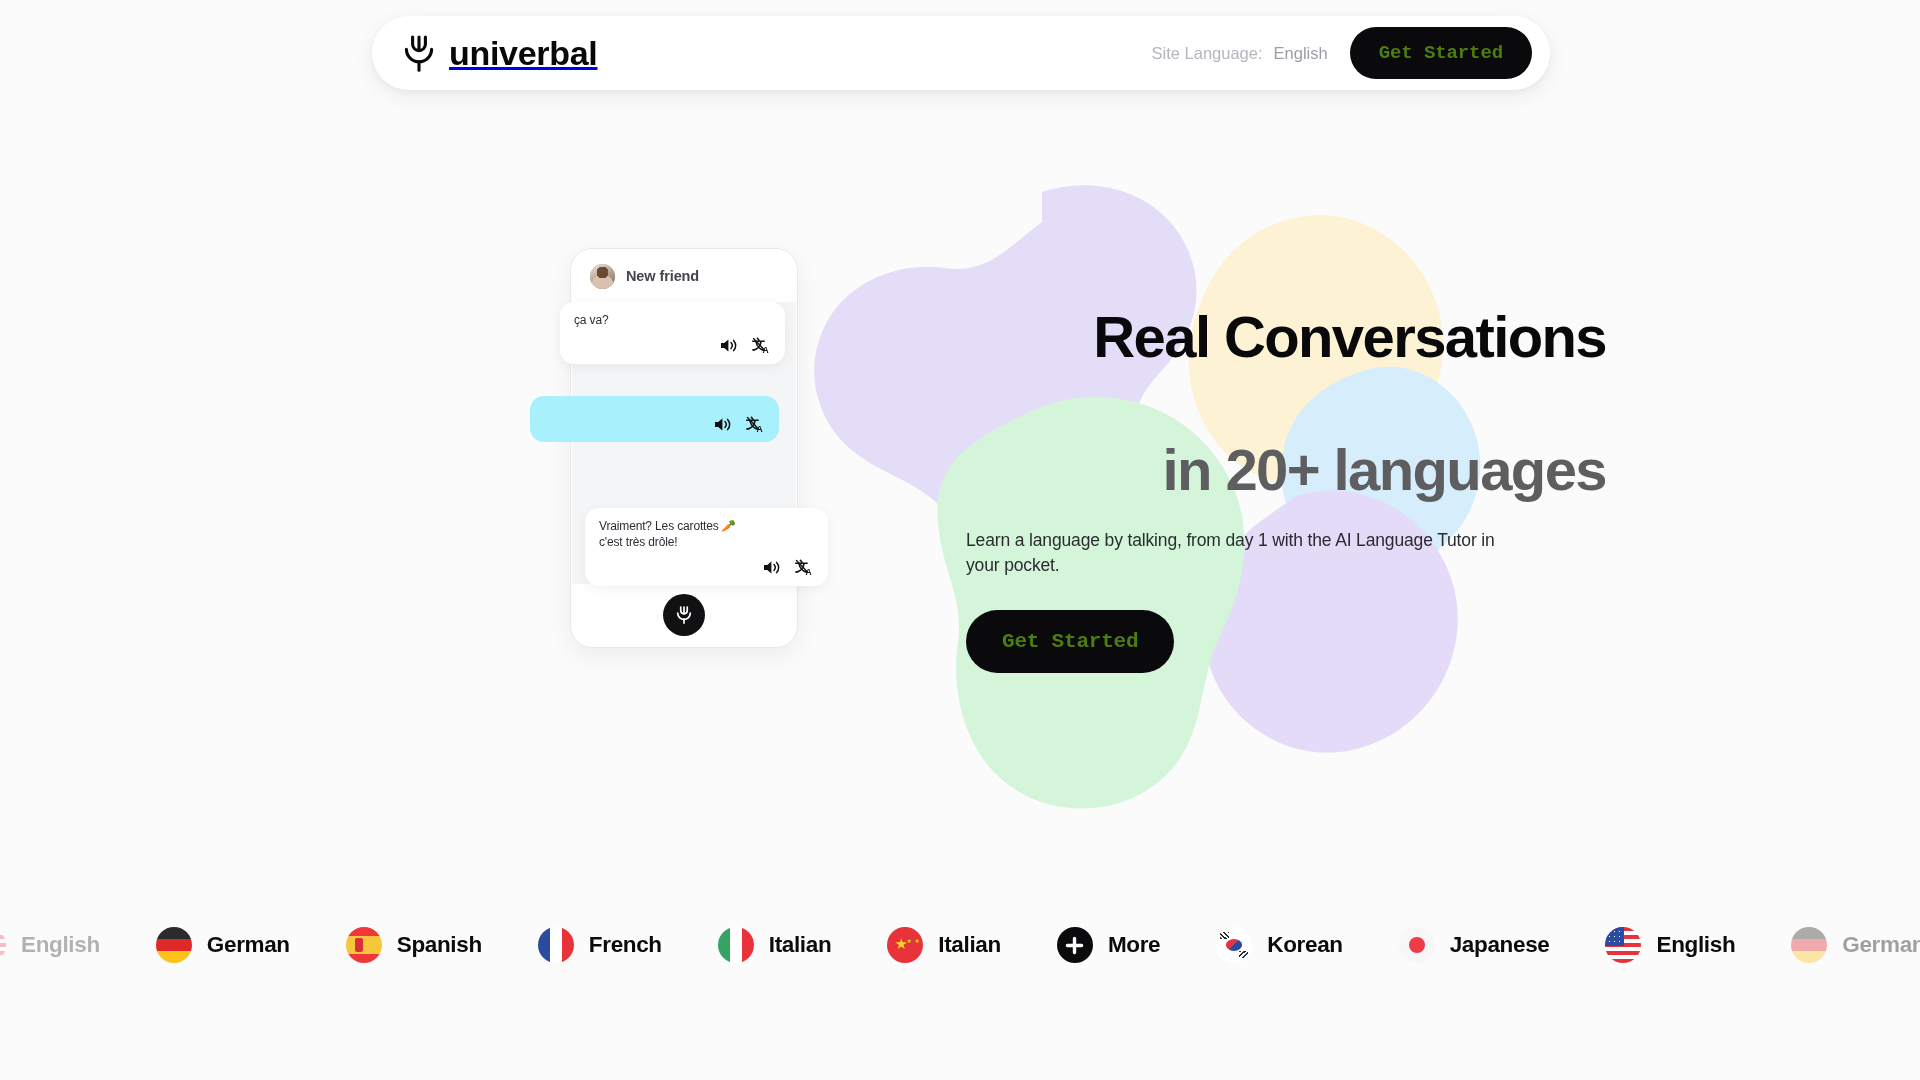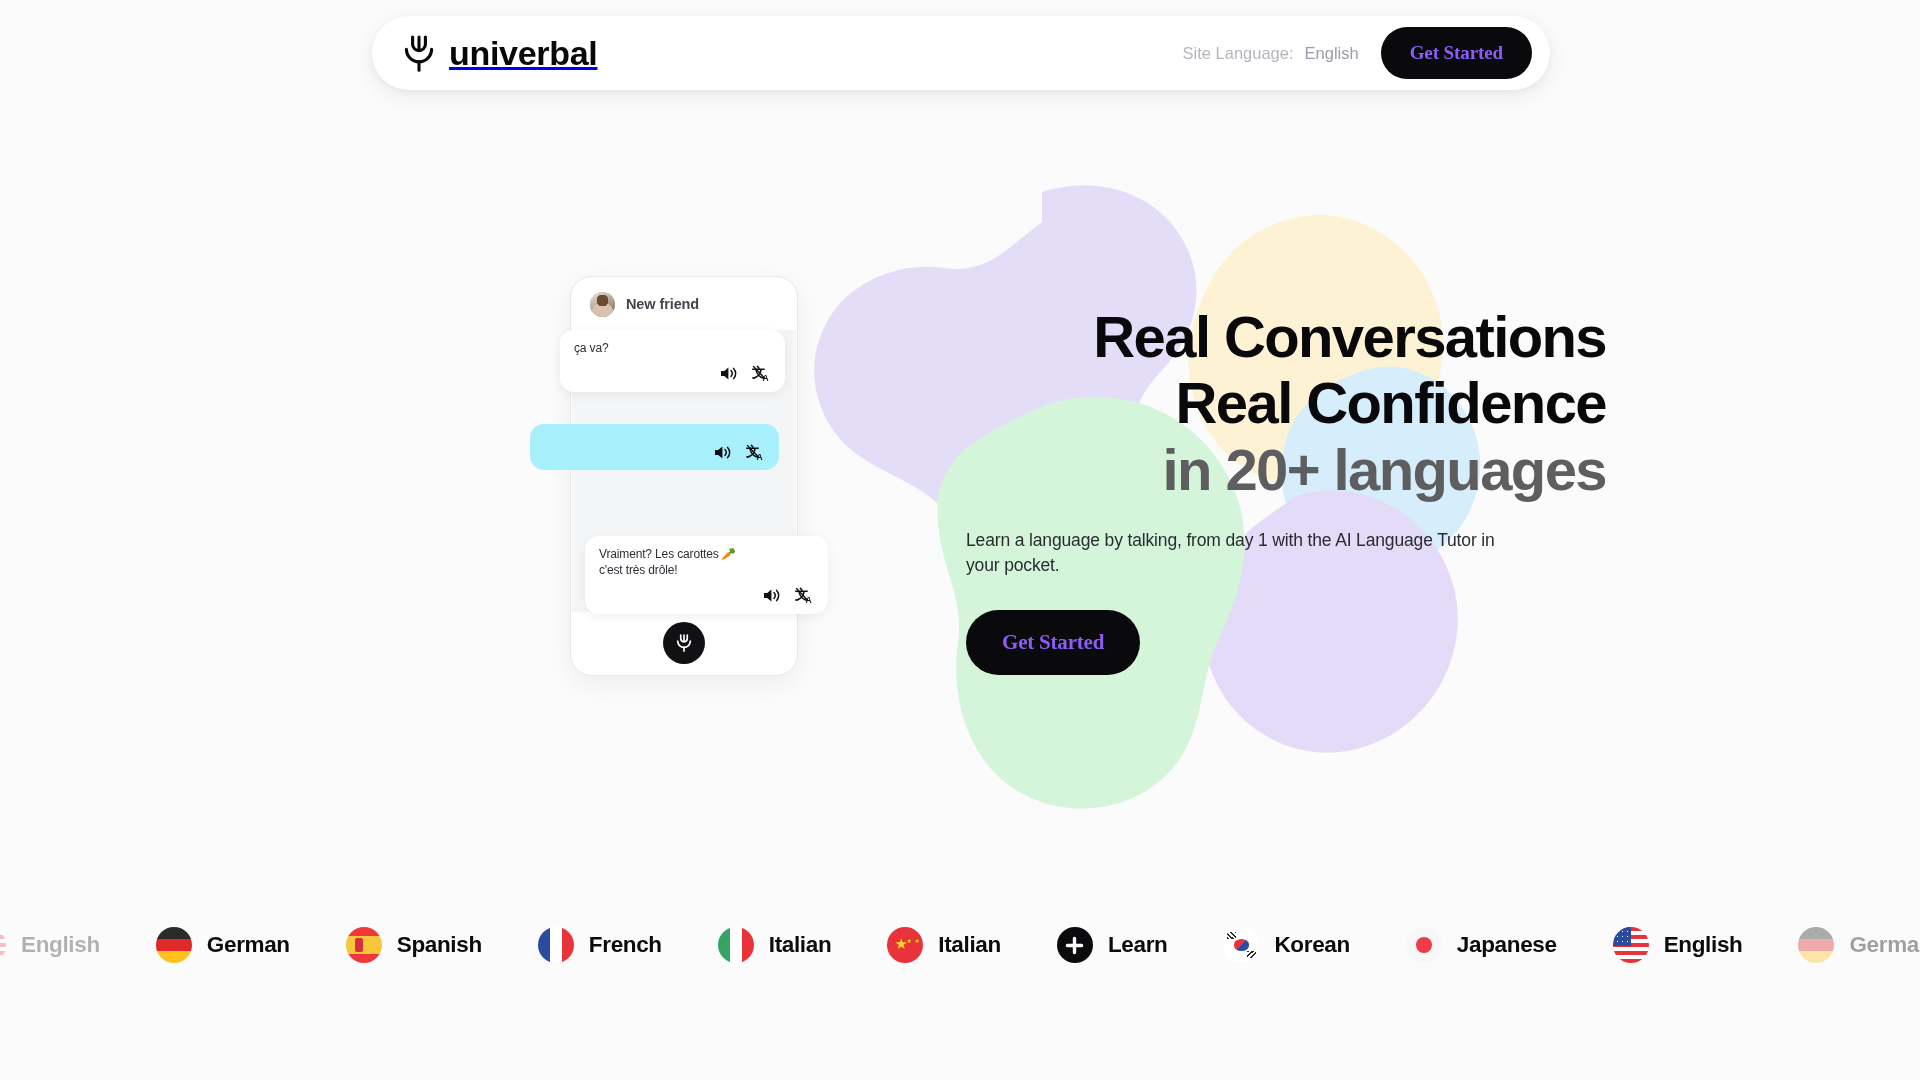--- a/index.html
+++ b/index.html
@@ -57,24 +57,24 @@
     align-items: baseline;
     gap: 11px;
     font-size: 16.5px;
     color: #b4b6bd;
     white-space: nowrap;
   }
   .site-lang .lang-val { color: #9b9ea6; }
 
   .btn-dark {
     background: #0a0a0c;
-    color: #8b5cf6;
+    color: #4d7c0f;
     border: none;
     border-radius: 40px;
-    font-family: Liberation Serif, serif;
+    font-family: Liberation Mono, monospace;
     font-weight: 700;
     cursor: pointer;
     white-space: nowrap;
   }
   .nav-cta {
     font-size: 19px;
     padding: 15px 29px;
     letter-spacing: -0.1px;
   }
 
@@ -102,21 +102,20 @@
   .phone {
     position: absolute;
     left: 570px;
     top: 158px;
     width: 228px;
     height: 400px;
     background: #ffffff;
     border: 1px solid #e8e9ec;
     border-radius: 22px;
     box-shadow: 0 8px 26px rgba(20,20,40,.06);
-    margin-top: 28px;
   }
   .phone-screen {
     position: absolute;
     inset: 1px;
     border-radius: 21px;
     overflow: visible;
     background: #ffffff;
   }
   .phone-head {
     height: 52px;
@@ -456,21 +455,21 @@
           </svg>
         </button>
       </div>
 
     </div>
   </div>
 
   <div class="hero-copy">
     <h1 class="headline">
       <span>Real Conversations</span><br>
-      <span>Real Confidence</span><br>
+      <br>
       <span class="muted">in 20+ languages</span>
     </h1>
     <p class="subhead">Learn a language by talking, from day 1 with the AI Language Tutor in your pocket.</p>
     <button class="btn-dark hero-cta">Get Started</button>
   </div>
 
 </section>
 
 <div class="lang-strip">
   <div class="lang-track">
@@ -504,21 +503,21 @@
       <span class="flag f-cn"></span>
       <span class="lang-label">Italian</span>
     </div>
 
     <div class="lang-item">
       <span class="flag f-more">
         <svg width="21" height="21" viewBox="0 0 21 21" xmlns="http://www.w3.org/2000/svg" aria-hidden="true">
           <path d="M10.5 3.4v14.2M3.4 10.5h14.2" stroke="#ffffff" stroke-width="3.4" stroke-linecap="round"></path>
         </svg>
       </span>
-      <span class="lang-label">Learn</span>
+      <span class="lang-label">More</span>
     </div>
 
     <div class="lang-item">
       <span class="flag f-kr"></span>
       <span class="lang-label">Korean</span>
     </div>
 
     <div class="lang-item">
       <span class="flag f-jp"></span>
       <span class="lang-label">Japanese</span>

